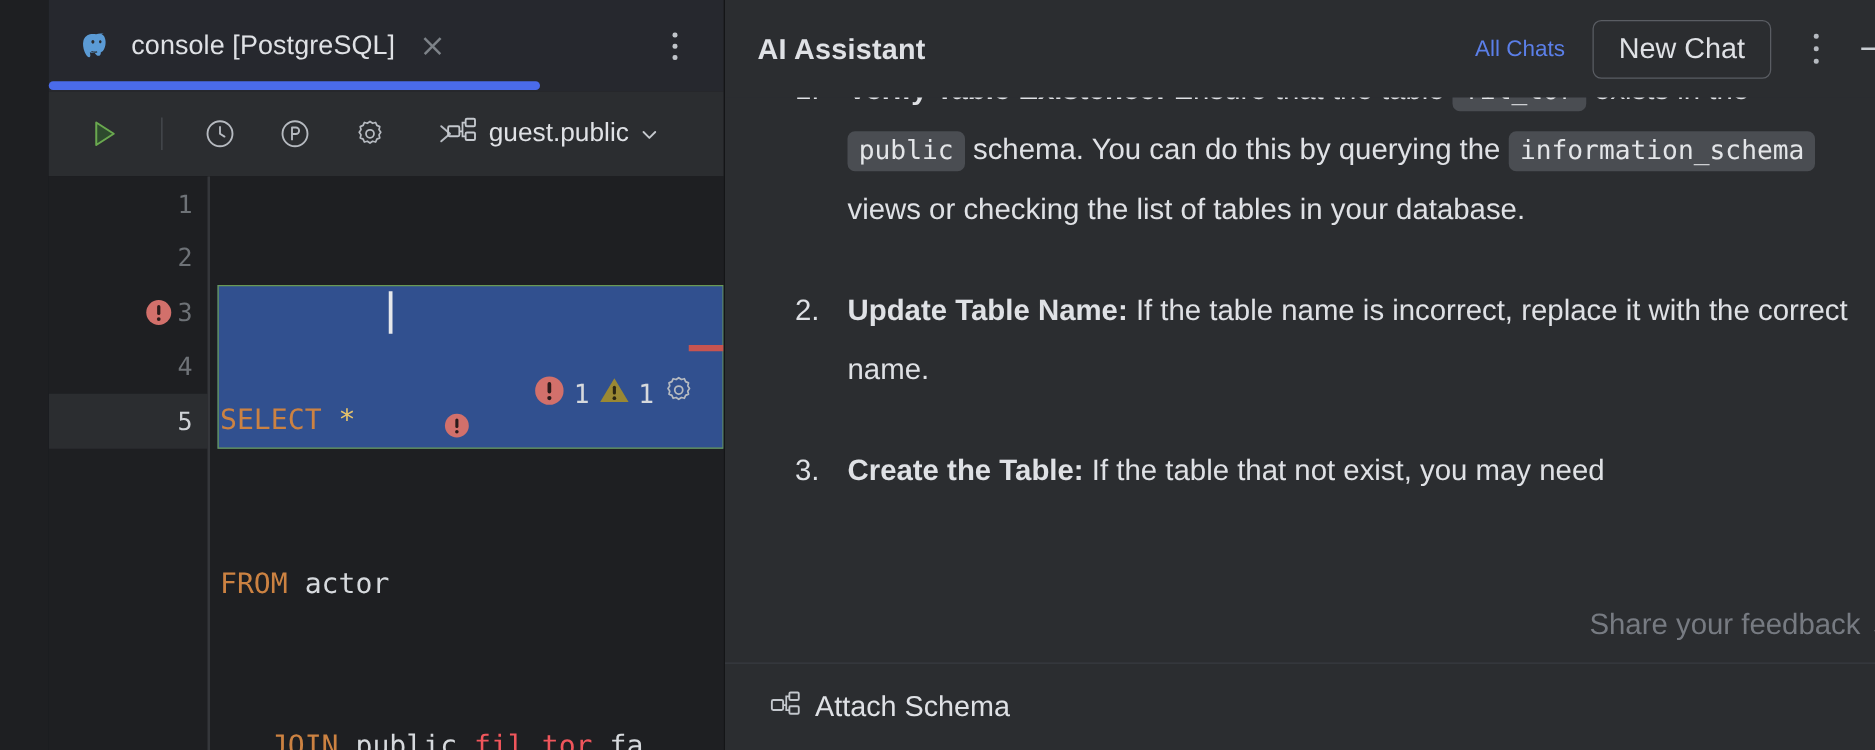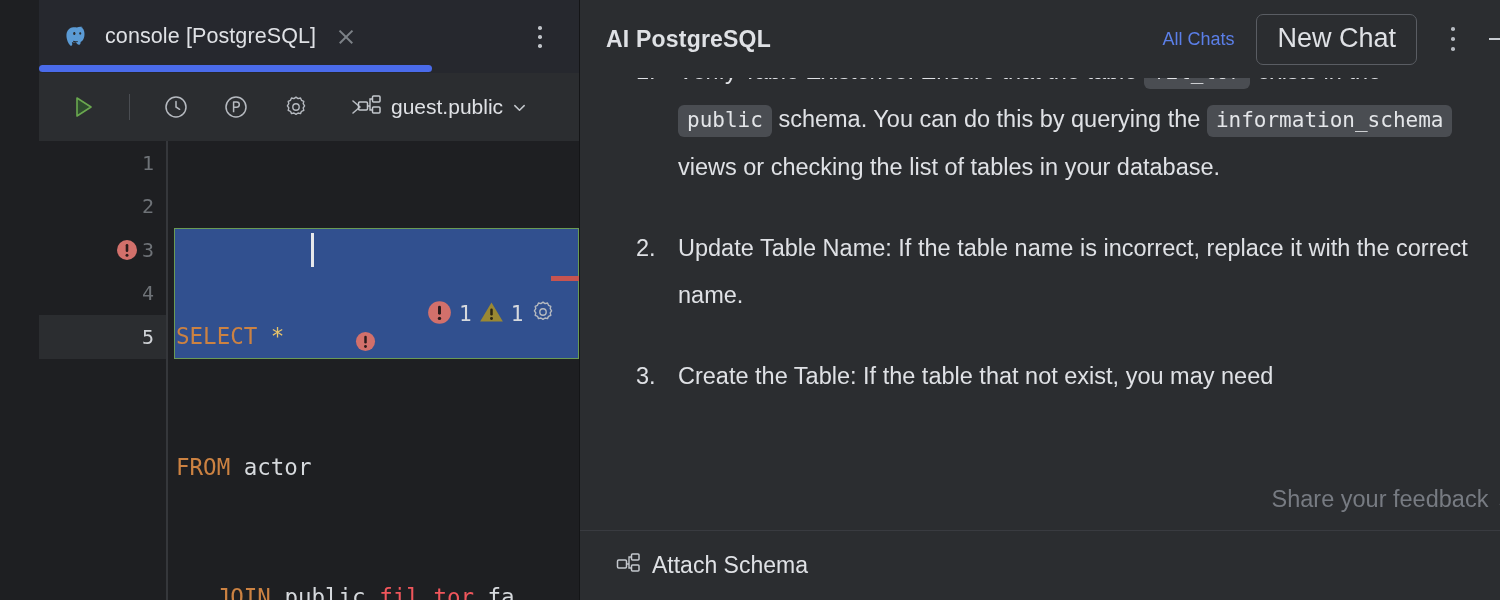--- a/index.html
+++ b/index.html
@@ -150,21 +150,21 @@
     border-left: 1px solid #141517;
   }
   .ai-header {
     height: 78px; display: flex; align-items: center;
     padding: 0 26px 0 26px; position: relative;
   }
   .ai-title { font-size: 23px; font-weight: bold; color: #dfe1e5; letter-spacing: .2px; }
   .ai-right { position: absolute; right: 24px; top: 0; height: 78px; display: flex; align-items: center; gap: 0; }
   .all-chats { font-size: 18px; color: #5b7fe8; margin-right: 22px; }
   .new-chat {
-    font-size: 27px; color: #dfe1e5;
+    font-size: 23px; color: #dfe1e5;
     border: 1px solid #5a5d63; border-radius: 7px;
     padding: 8px 20px 10px; background: #2b2d30;
   }
   .ai-kebab {
     width: 20px; height: 24px; margin-left: 26px;
     display: flex; flex-direction: column; align-items: center; justify-content: space-between;
   }
   .ai-kebab i { width: 3.6px; height: 3.6px; border-radius: 50%; background: #b6bac0; display: block; }
   .ai-min { width: 26px; height: 2px; background: #c8ccd1; margin-left: 26px; }
 
@@ -175,21 +175,21 @@
   .msg {
     padding: 0 60px 0 56px;
     font-size: 23.5px; line-height: 47px; color: #dfe1e5;
   }
   ol.steps { list-style: none; }
   ol.steps li { position: relative; padding-left: 42px; margin-bottom: 34px; }
   .li-num {
     position: absolute; left: 0; top: 0;
     font-size: 23.5px; color: #dfe1e5;
   }
-  .b { font-weight: normal; }
+  .b { font-weight: bold; }
   code.chip {
     font-family: "DejaVu Sans Mono", monospace;
     font-size: 21px;
     background: #4a4d52; border-radius: 6px;
     padding: 3px 9px 5px; color: #e3e5e8;
   }
   .first-shift { margin-top: -30px; }
 
   .scroll-track {
     position: absolute; right: 6px; top: 78px; width: 12px; height: 390px;
@@ -367,21 +367,21 @@
             <circle cx="13" cy="13" r="3.2" fill="none" stroke="#b6bac0" stroke-width="1.4"></circle>
           </svg>
         </span>
       </div>
     </div>
   </div>
 
   <div class="ai-pane">
 
     <div class="ai-header">
-      <span class="ai-title">AI PostgreSQL</span>
+      <span class="ai-title">AI Assistant</span>
       <div class="ai-right">
         <span class="all-chats">All Chats</span>
         <span class="new-chat">New Chat</span>
         <span class="ai-kebab">
             <i></i>
             <i></i>
             <i></i>
           </span>
         <span class="ai-min"></span>
       </div>

